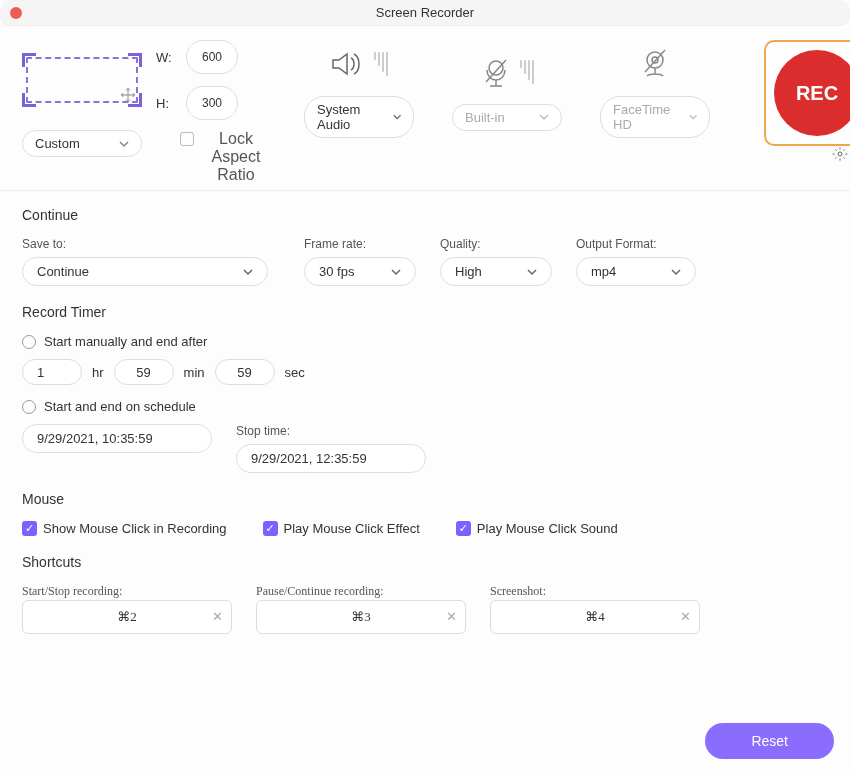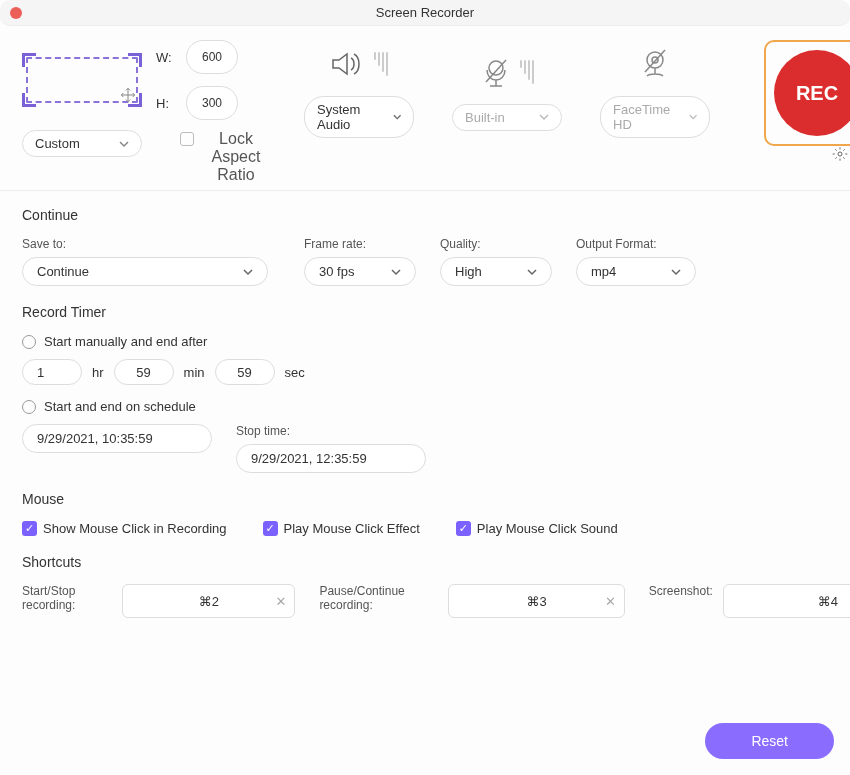--- a/index.html
+++ b/index.html
@@ -47,21 +47,21 @@
 .radio { width: 14px; height: 14px; border: 1.5px solid #999; border-radius: 50%; display: inline-block; vertical-align: middle; }
 .radio-row { display: flex; align-items: center; gap: 8px; margin-bottom: 10px; }
 .timer-inputs { display: flex; align-items: center; gap: 10px; }
 .timer-inputs .pill { width: 60px; height: 26px; }
 .sched-row { display: flex; gap: 24px; margin-top: 8px; }
 .sched-col { display: flex; flex-direction: column; gap: 6px; }
 .mouse-row { display: flex; gap: 36px; align-items: center; }
 .check { width: 15px; height: 15px; border-radius: 3px; background: #7b61ff; display: inline-flex; align-items: center; justify-content: center; color: #fff; font-size: 11px; }
 .mouse-item { display: flex; align-items: center; gap: 6px; }
 .sc-row { display: flex; gap: 24px; }
-.sc-col { display: flex; flex-direction: row; gap: 10px; }
+.sc-col { display: flex; flex-direction: column; gap: 1px; font-family: Liberation Serif, serif; }
 .sc-input { border: 1px solid #ddd; border-radius: 6px; height: 34px; width: 210px; display: flex; align-items: center; justify-content: center; position: relative; background: #fff; }
 .sc-clear { position: absolute; right: 8px; color: #aaa; cursor: pointer; }
 .reset-btn { position: absolute; right: 16px; bottom: 16px; background: #8a6cff; color: #fff; border: none; border-radius: 22px; padding: 10px 46px; font-size: 14px; cursor: pointer; }
 svg { display: block; }
 .vol-bars { display: flex; gap: 2px; }
 .vol-bar { width: 2px; background: #ccc; border-radius: 1px; }
 </style>
 </head>
 <body>
 

